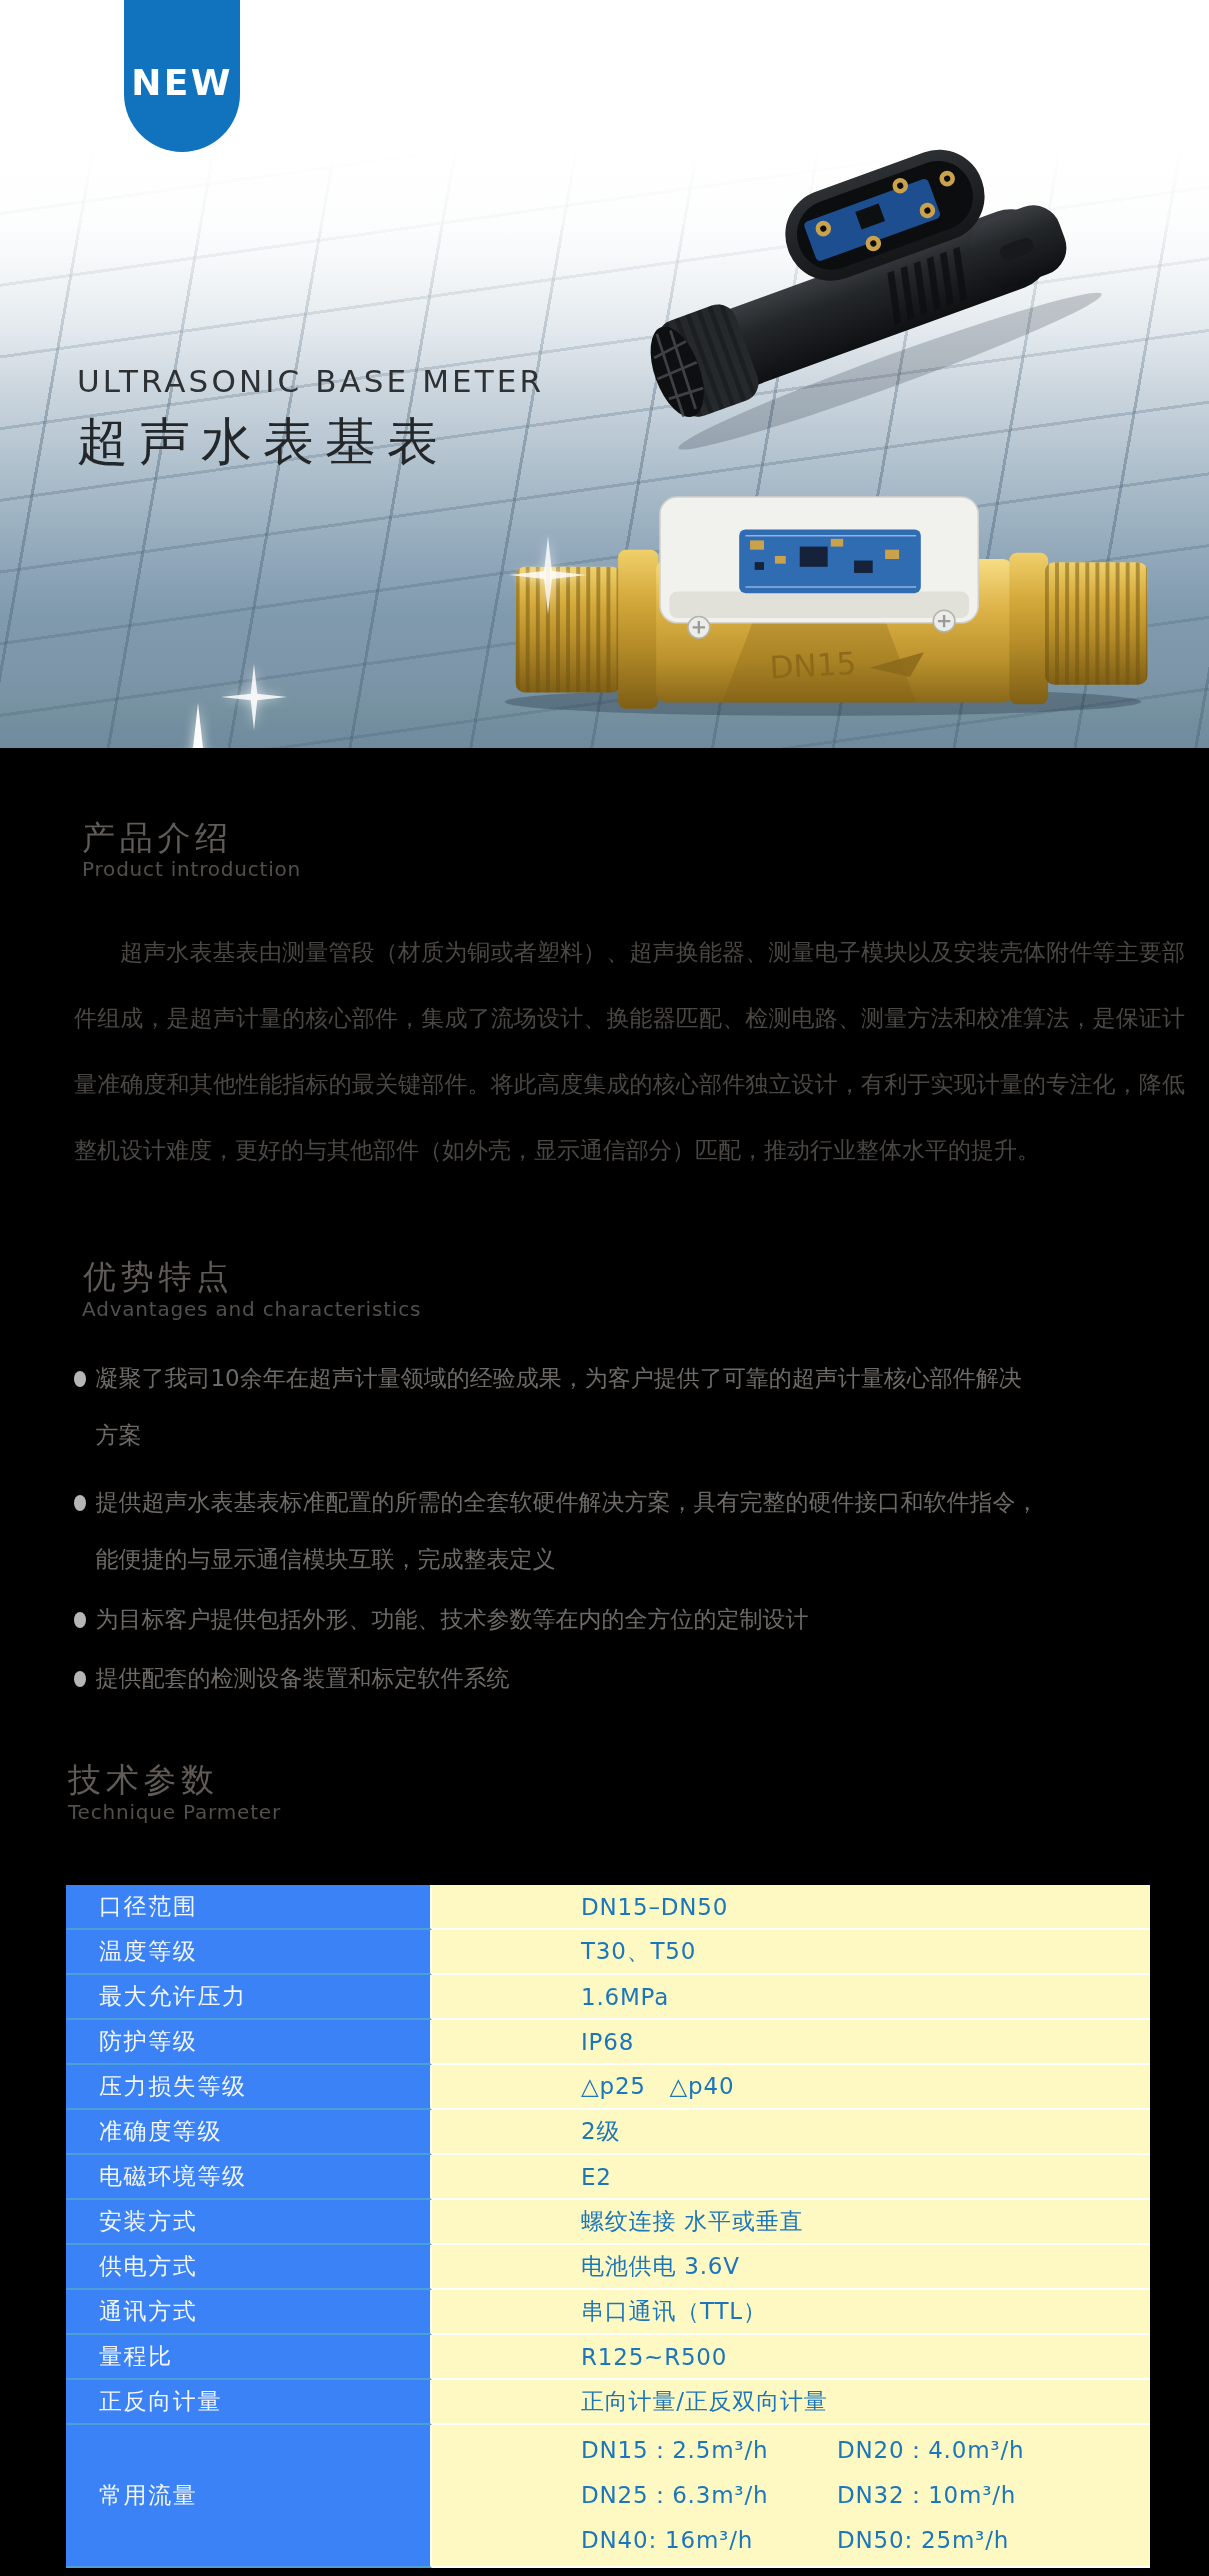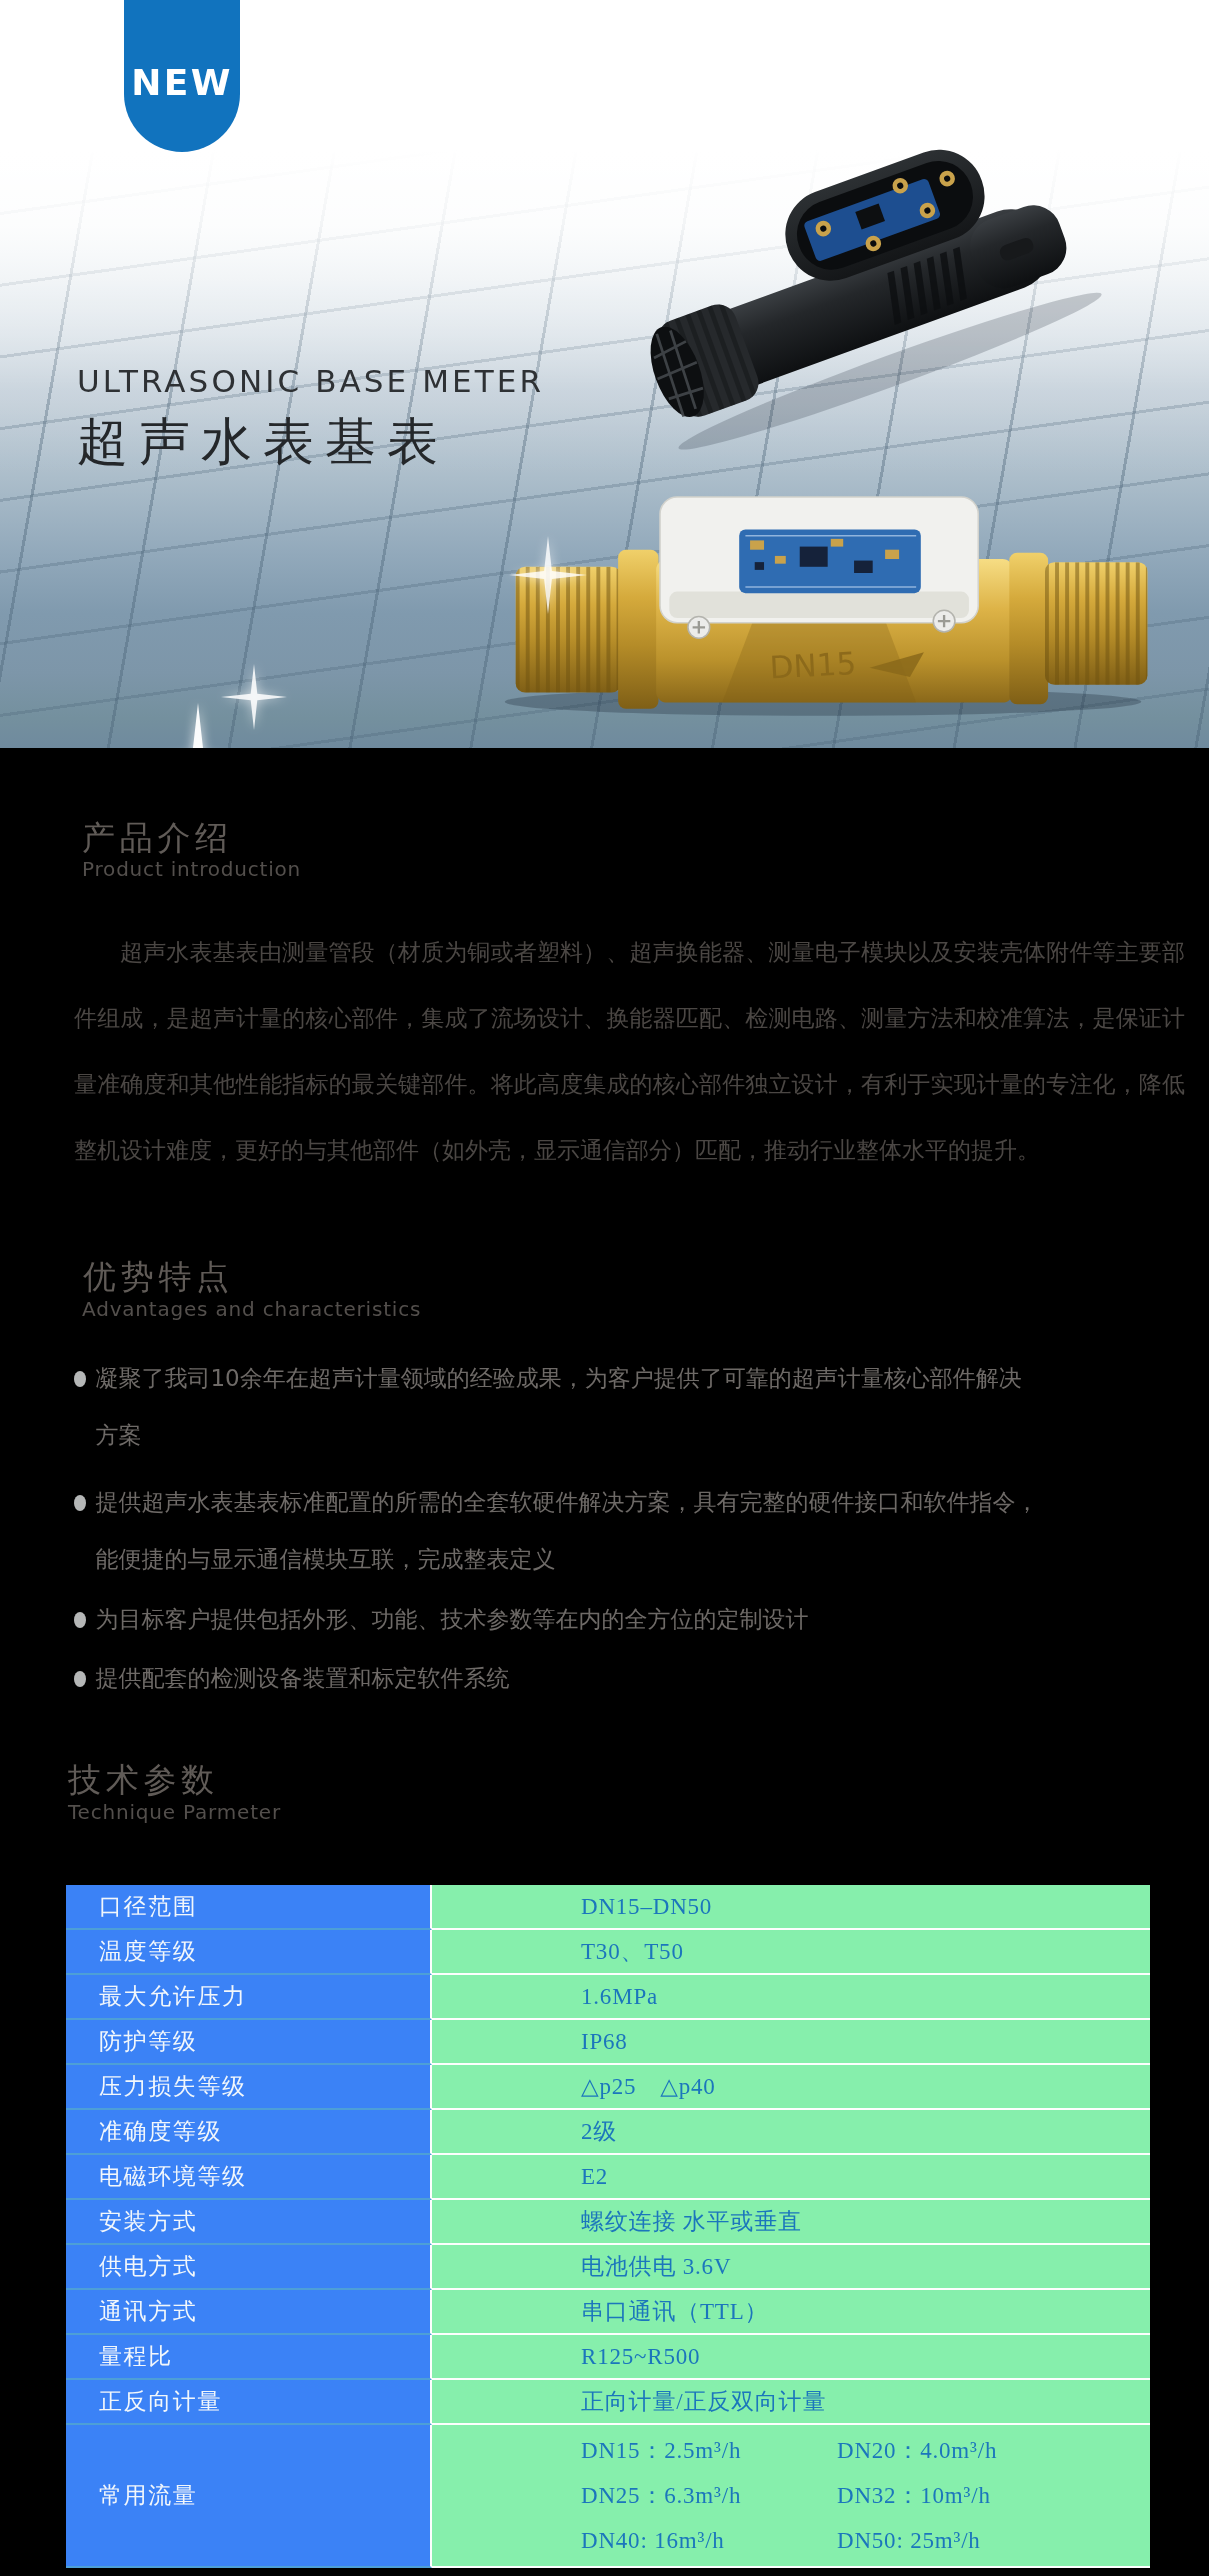--- a/index.html
+++ b/index.html
@@ -47,23 +47,23 @@
   #b1{top:602px;} #b2{top:726px;} #b3{top:843px;} #b4{top:902px;}
   #tech-cn{left:68px;top:1010px;}
   #tech-en{left:68px;top:1052px;}
 
   
   .spec-table{position:absolute;left:66px;top:1137px;width:1084px;}
   .spec-row{display:flex;}
   .spec-label{width:366px;flex:none;height:45px;box-sizing:border-box;background:#3b82f6;
     border-bottom:2.3px solid #4d9fd7;border-right:2.3px solid #fdfefe;
     color:#f2f7fb;font-size:23px;display:flex;align-items:center;padding-left:33px;letter-spacing:1.6px;}
-  .spec-value{flex:1;height:45px;box-sizing:border-box;background:#86efac;
+  .spec-value{flex:1;height:45px;box-sizing:border-box;background:#fef9c3;
     border-bottom:2.3px solid #fdfefe;color:#1b76bc;font-size:23px;
-    display:flex;align-items:center;padding-left:149px;letter-spacing:0.8px;font-family:Liberation Serif, serif;}
+    display:flex;align-items:center;padding-left:149px;letter-spacing:0.8px;}
   .spec-row.flow .spec-label{height:143px;}
   .spec-row.flow .spec-value{height:143px;}
   .flow-grid{display:grid;grid-template-columns:256px auto;line-height:45px;}
 </style>
 </head>
 <body>
 
 <div class="page">
 
   <div class="hero">

